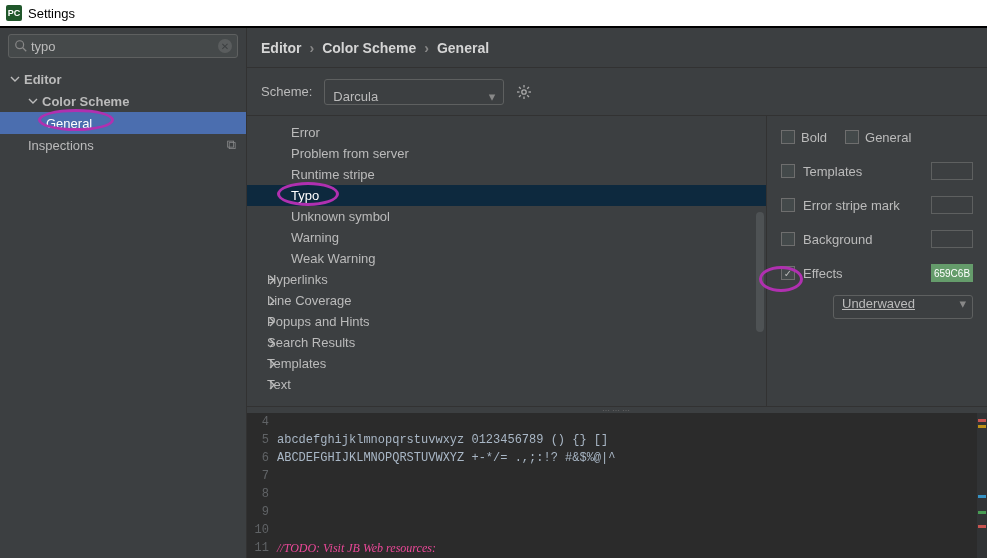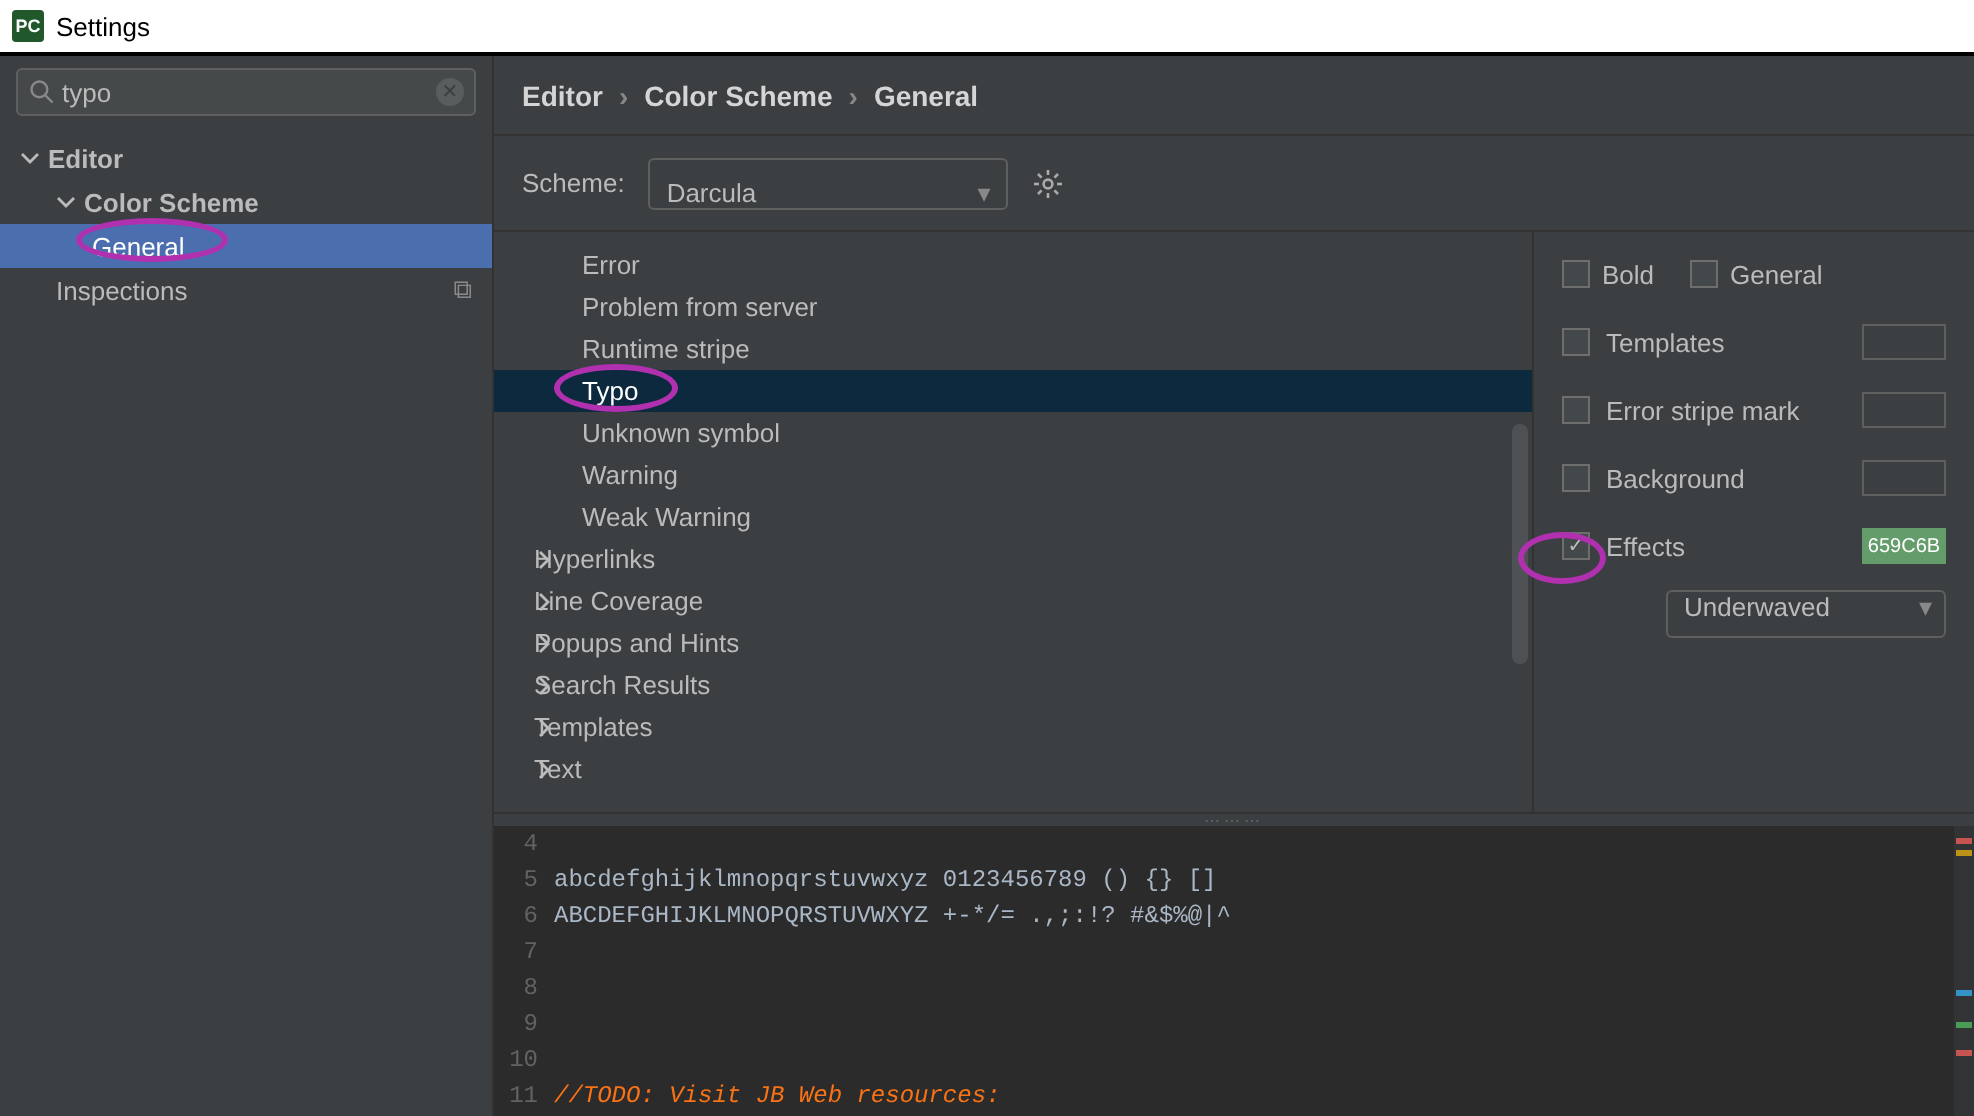--- a/index.html
+++ b/index.html
@@ -48,31 +48,31 @@
 
 .scrollbar-fake { position: absolute; right: 2px; width: 8px; background: #4e5254; height: 120px; top: 90px; border-radius: 4px; }
 
 .props { width: 220px; padding: 10px 14px; display: flex; flex-direction: column; gap: 12px; position: relative; }
 .prop-row { display: flex; align-items: center; gap: 8px; height: 22px; }
 .prop-row.right { gap: 18px; }
 .chk { width: 14px; height: 14px; border: 1px solid #6e6e6e; background: #43494a; cursor: pointer; display: flex; align-items: center; justify-content: center; font-size: 10px; color: #bbb; }
 .chk.checked::after { content: "✓"; }
 .swatch { width: 42px; height: 18px; border: 1px solid #5e6060; margin-left: auto; cursor: pointer; }
 .swatch.effects { background: #659c6b; border: none; color: #fff; font-size: 10px; display: flex; align-items: center; justify-content: center; }
-.eff-select { background: #3c3f41; border: 1px solid #5e6060; border-radius: 3px; height: 24px; width: 140px; padding: 0 8px; color: #bbb; position: relative; cursor: pointer; margin-left: auto; }
+.eff-select { background: #3c3f41; border: 1px solid #5e6060; border-radius: 3px; height: 24px; width: 140px; padding: 0 8px; color: #bbb; position: relative; cursor: pointer; margin-left: auto; text-decoration: underline; }
 .eff-select::after { content: "▾"; position: absolute; right: 6px; color: #888; }
 
 .grip { height: 6px; display: flex; align-items: center; justify-content: center; cursor: row-resize; background: #3c3f41; }
 .grip span { color: #666; font-size: 8px; letter-spacing: 2px; }
 
 .preview { height: 145px; background: #2b2b2b; position: relative; font-family: "Courier New", monospace; font-size: 12px; overflow: hidden; }
 .preview-line { display: flex; height: 18px; align-items: center; }
 .gutter { width: 30px; text-align: right; color: #606366; padding-right: 8px; }
 .code { color: #a9b7c6; white-space: pre; }
-.code.italic { font-style: italic; color: #f97316; }
+.code.italic { font-style: italic; color: #ec4899; font-family: Liberation Serif, serif; }
 .preview-marks { position: absolute; right: 0; top: 0; width: 10px; height: 100%; background: #313335; }
 .preview-marks .mark { position: absolute; right: 1px; width: 8px; height: 3px; }
 </style>
 </head>
 <body>
 
 <div class="titlebar">
   <div class="titlebar-icon">PC</div>
   <span>Settings</span>
 </div>

